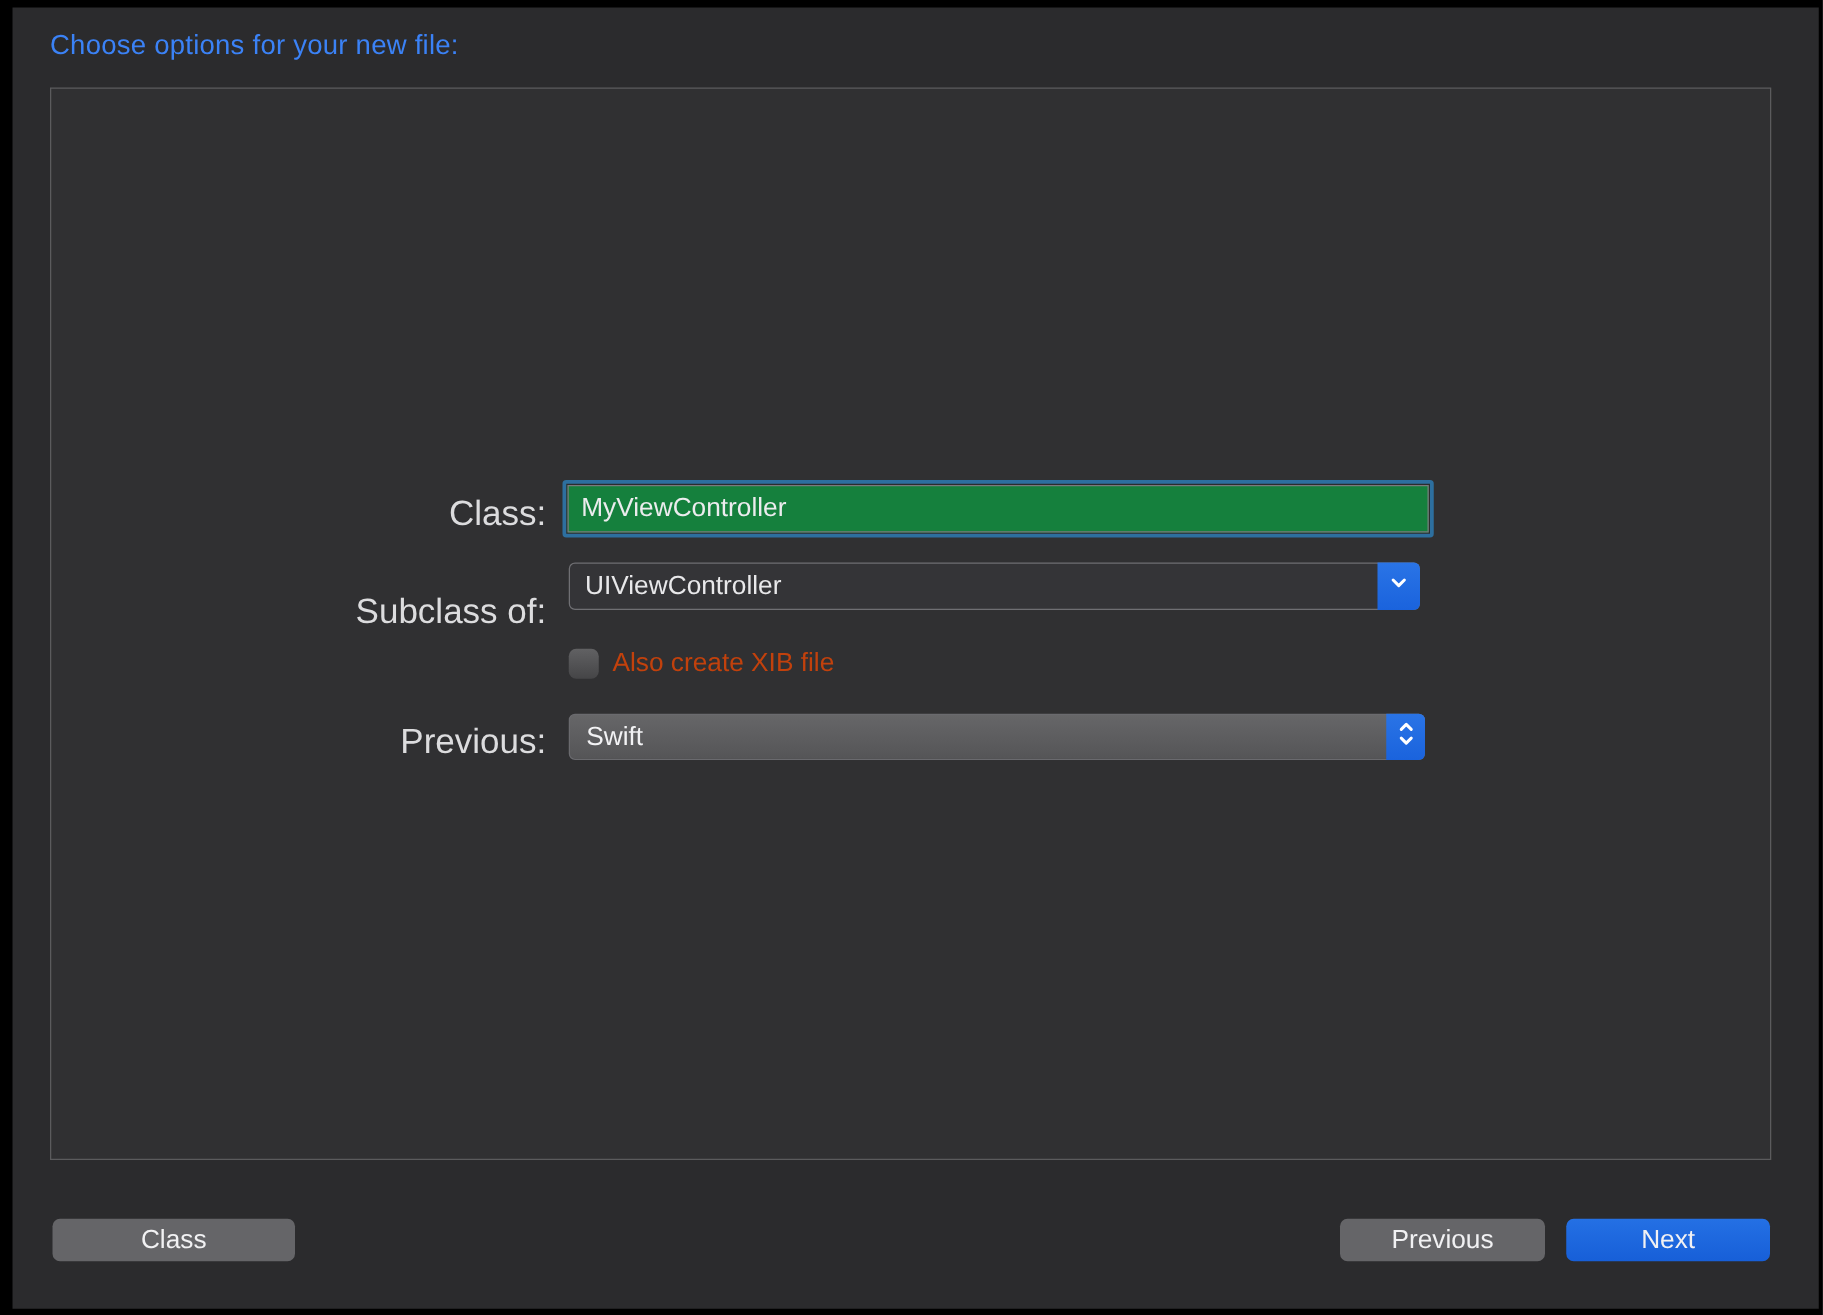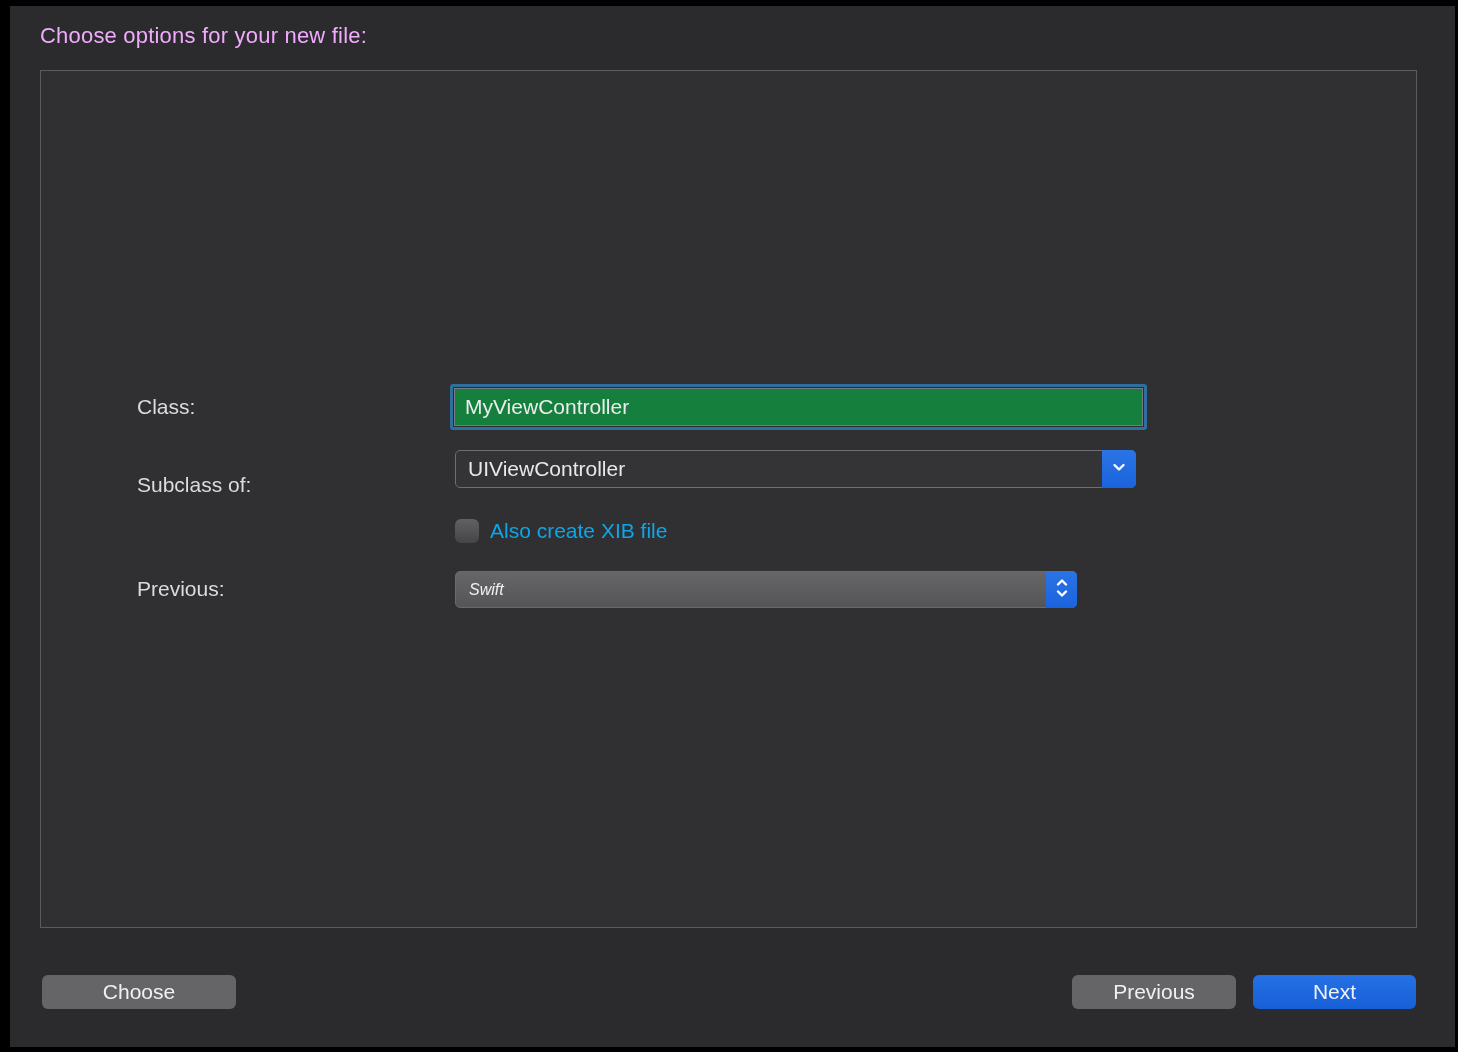--- a/index.html
+++ b/index.html
@@ -8,29 +8,29 @@
     background:#000000;
     font-family:"Liberation Sans", sans-serif;
     -webkit-font-smoothing:antialiased;
   }
   .sheet {
     position:absolute; left:10px; top:6px; width:1445px; height:1041px;
     background:#2b2b2d;
   }
   .title {
     position:absolute; left:40px; top:23px;
-    font-size:22px; color:#f0abfc; letter-spacing:.2px;
+    font-size:22px; color:#3b82f6; letter-spacing:.2px;
   }
   .panel {
     position:absolute; left:40px; top:70px; width:1377px; height:858px;
     background:#303032; border:1px solid #5b5b5d; box-sizing:border-box;
   }
   .field-label {
-    position:absolute; width:300px; 
-    font-size:21px; color:#dcdcde;
+    position:absolute; width:300px; text-align:right;
+    font-size:28px; color:#dcdcde;
   }
   .lbl-class    { left:137px; top:395px; }
   .lbl-subclass { left:137px; top:457px;margin-top:16px; }
   .lbl-language { left:137px; top:577px; }
 
   
   .class-wrap {
     position:absolute; left:450px; top:384px; width:697px; height:46px;
     box-sizing:border-box; border:3px solid #2d6f9f; border-radius:3px;
     background:#2c2c2e; padding:1px;
@@ -61,31 +61,31 @@
   }
 
   
   .checkbox {
     position:absolute; left:455px; top:519px; width:24px; height:24px;
     border-radius:6px;
     background:linear-gradient(180deg,#616163,#454547);
   }
   .checkbox-label {
     position:absolute; left:490px; top:519px;
-    font-size:21px; color:#0ea5e9; line-height:24px;
+    font-size:21px; color:#c2410c; line-height:24px;
   }
 
   
   .popup {
-    position:absolute; left:455px; top:571px; width:622px; height:37px;
+    position:absolute; left:455px; top:571px; width:685px; height:37px;
     box-sizing:border-box;
     background:linear-gradient(180deg,#666668,#555557);
     border:1px solid #6a6a6e; border-radius:5px;
     display:flex; align-items:center; padding-left:13px;
-    font-size:16px; color:#f2f2f4;font-style:italic;
+    font-size:21px; color:#f2f2f4;
   }
   .popup-btn {
     position:absolute; right:-1px; top:-1px; width:31px; height:37px;
     background:linear-gradient(180deg,#2a74e6,#1a63dd);
     border-radius:0 5px 5px 0;
     display:flex; align-items:center; justify-content:center;
   }
 
   
   .btn {
@@ -136,15 +136,15 @@
   <div class="popup-btn">
     <span>
       <svg width="16" height="26" viewBox="0 0 16 26">
         <path d="M4 9.5 L8 5.5 L12 9.5" stroke="#ffffff" stroke-width="2.4" fill="none" stroke-linecap="round" stroke-linejoin="round"></path>
         <path d="M4 16.5 L8 20.5 L12 16.5" stroke="#ffffff" stroke-width="2.4" fill="none" stroke-linecap="round" stroke-linejoin="round"></path>
       </svg>
     </span>
   </div>
 </div>
 
-<div class="btn btn-gray btn-cancel">Choose</div>
+<div class="btn btn-gray btn-cancel">Class</div>
 <div class="btn btn-gray btn-previous">Previous</div>
 <div class="btn btn-blue btn-next">Next</div>
 
 </body></html>

